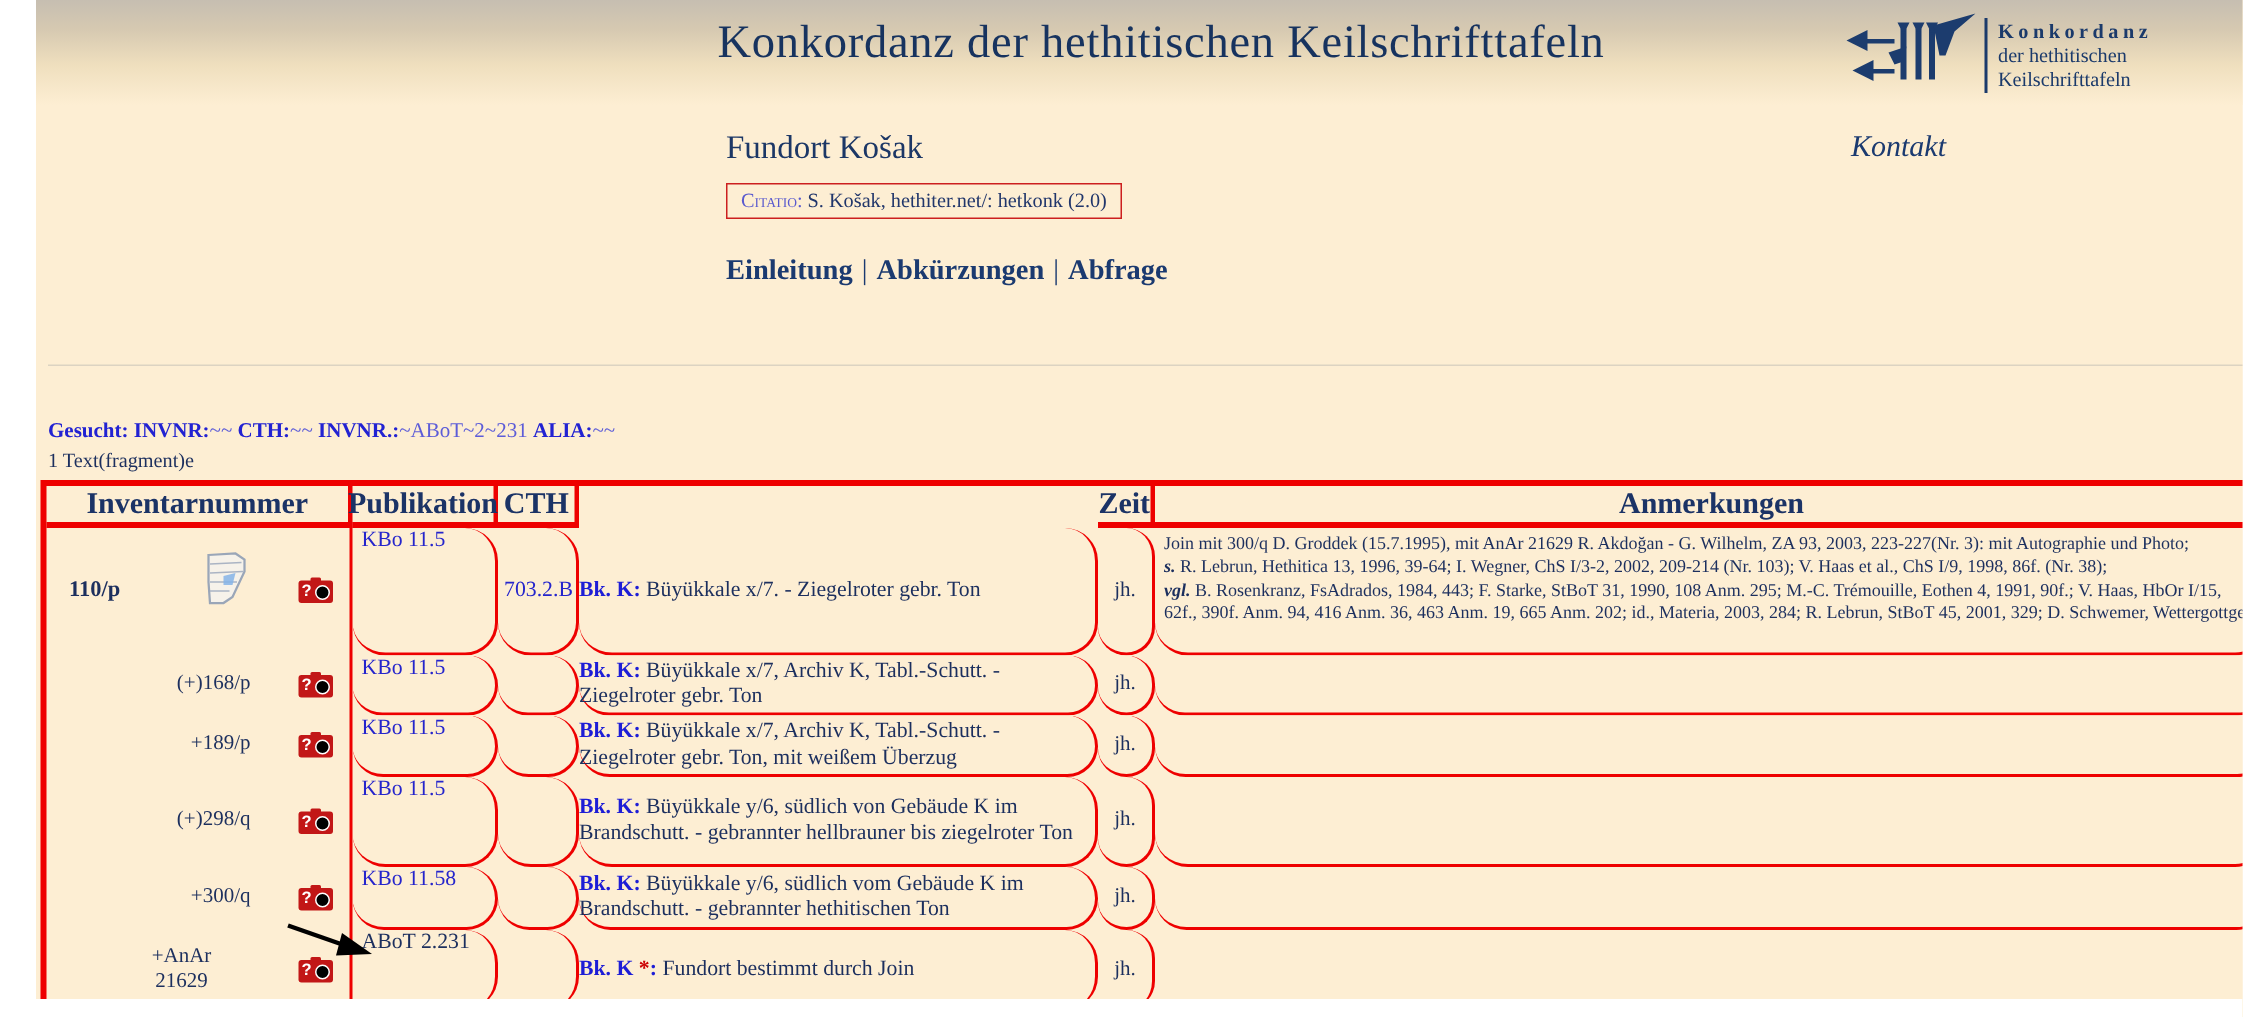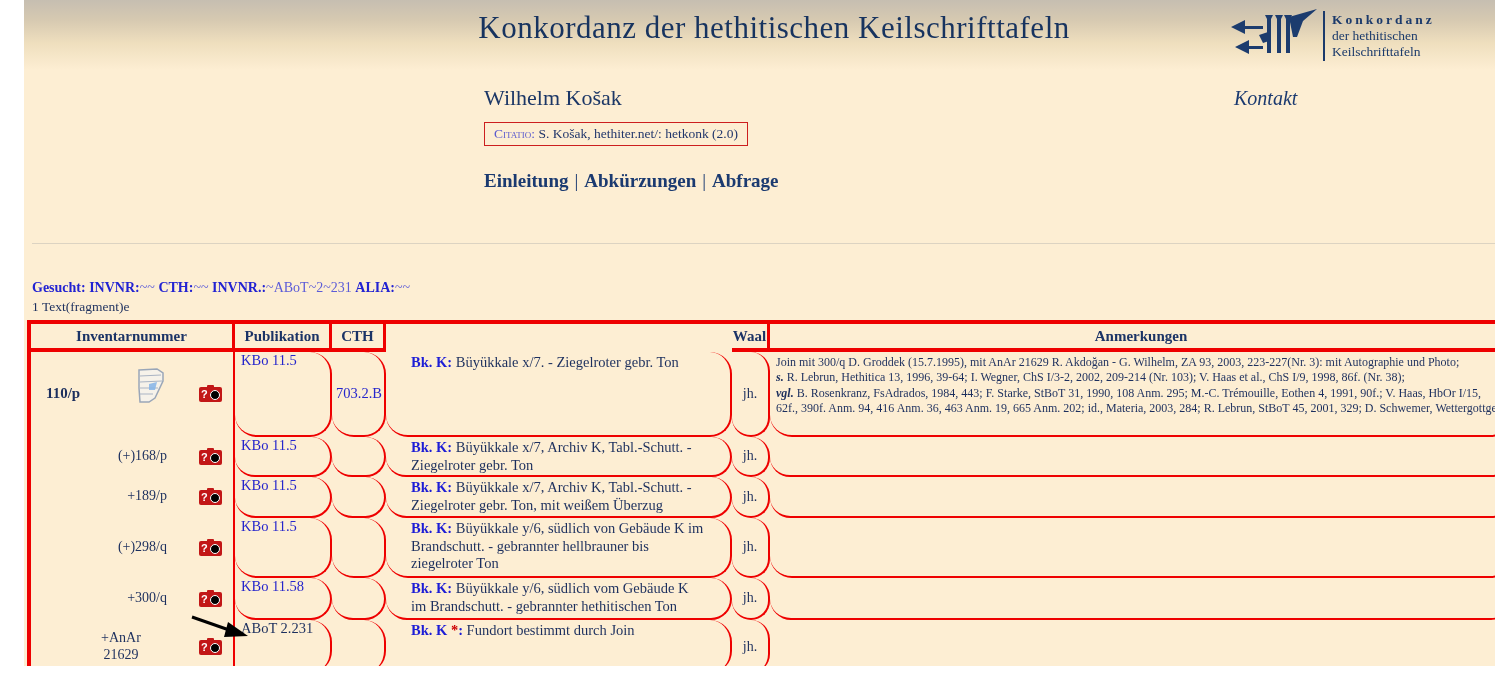--- a/index.html
+++ b/index.html
@@ -30,31 +30,31 @@
   #searchline .lab{font-weight:bold;color:#2222d2;}
   #searchline .val{color:#5c5cd8;}
   #count{position:absolute;left:8px;top:299px;font-size:13.5px;color:#1c2f5e;}
   
   #tbl{position:absolute;left:3px;top:320px;width:1489px;height:357px;border:4px solid #ee0000;
     box-sizing:border-box;display:grid;
     grid-template-columns:204px 97px 54px 346px 38px auto;
     grid-template-rows:28px 85px 40px 41px 60px 42px auto;}
   .th{border-right:3px solid #ee0000;border-bottom:4px solid #ee0000;
     display:flex;align-items:center;justify-content:center;
-    font-weight:bold;color:#1b3366;font-size:15px;}
+    font-weight:bold;color:#1b3366;font-size:20px;}
   .th.last{border-right:none;}
   .td{border-right:2px solid #ee0000;border-bottom:2px solid #ee0000;box-sizing:border-box;border-radius:22px;}
   .td.lastcol{border-right:none;}
   .td.lastrow{border-bottom:none;}
   .pubcell{display:flex;align-items:flex-start;padding-left:6px;font-size:14.5px;}
   .pubcell a{color:#2525cc;text-decoration:none;}
   .pubcell .plain{color:#1c2f5e;}
   .cthcell{display:flex;align-items:center;padding-left:4px;font-size:14.5px;}
   .cthcell a{color:#2525cc;text-decoration:none;}
-  .fundort{display:flex;flex-direction:column;justify-content:flex-start;padding:2px 25px;
+  .fundort{display:flex;flex-direction:column;justify-content:center;padding:2px 0;
     font-size:14.5px;line-height:17.5px;color:#1c2f5e;}
   .fundort .bk{font-weight:bold;color:#1d1dd6;}
   .fundort .star{font-weight:bold;color:#cc0000;}
   .zeitcell{display:flex;align-items:center;justify-content:center;font-size:14px;color:#1c2f5e;}
   .anmcell{overflow:hidden;padding:3px 0 0 6px;font-size:12px;line-height:15.4px;color:#1c2f5e;}
   .anmcell .line{white-space:nowrap;}
   .anmcell .pfx{font-weight:bold;font-style:italic;}
   
   #invcell{position:relative;border-right:2px solid #ee0000;font-size:14px;color:#1c2f5e;}
   .invnum{position:absolute;left:0;width:136px;text-align:right;}
@@ -96,21 +96,21 @@
       </svg>
     </span>
     <span class="bar"></span>
     <span class="ltext">
       <div class="l1">Konkordanz</div>
       <div>der hethitischen</div>
       <div>Keilschrifttafeln</div>
     </span>
   </div>
 
-  <div id="author">Wilhelm Košak</div>
+  <div id="author">Fundort Košak</div>
 
   <div id="citebox">
     <span class="cap">Citatio:</span><span class="rest"> S. Košak, hethiter.net/: hetkonk (2.0)</span>
   </div>
 
   <div id="nav">
     <a href="#">Einleitung</a><span class="sep">|</span><a href="#">Abkürzungen</a><span class="sep">|</span><a href="#">Abfrage</a>
   </div>
 
   <div id="contact">Kontakt</div>
@@ -120,21 +120,21 @@
   <div id="searchline">
     <span class="lab">Gesucht: INVNR:</span><span class="val">~~ </span><span class="lab">CTH:</span><span class="val">~~ </span><span class="lab">INVNR.:</span><span class="val">~ABoT~2~231 </span><span class="lab">ALIA:</span><span class="val">~~</span>
   </div>
   <div id="count">1 Text(fragment)e</div>
 
   <div id="tbl">
 
     <div class="th" style="grid-area:1/1/2/2">Inventarnummer</div>
     <div class="th" style="grid-area:1/2/2/3">Publikation</div>
     <div class="th" style="grid-area:1/3/2/4">CTH</div>
-    <div class="th" style="grid-area:1/5/2/6">Waal</div>
+    <div class="th" style="grid-area:1/5/2/6">Zeit</div>
     <div class="th last" style="grid-area:1/6/2/7">Anmerkungen</div>
 
     <div id="invcell" style="grid-area:2/1/8/2">
       <div class="invnum first" style="top:33px">110/p</div>
       <span class="sketch">
         <svg width="32" height="36" viewBox="0 0 32 36">
           <polygon points="4,2 22,1 28,5 28,13 20,30 14,34 5,34 4,20" fill="#f6f2ea" stroke="#9aa6b8" stroke-width="1.5"></polygon>
           <line x1="5" y1="8" x2="26" y2="7" stroke="#aab4c4" stroke-width="1"></line>
           <line x1="5" y1="14" x2="27" y2="13" stroke="#aab4c4" stroke-width="1"></line>
           <line x1="5" y1="20" x2="23" y2="20" stroke="#aab4c4" stroke-width="1"></line>

